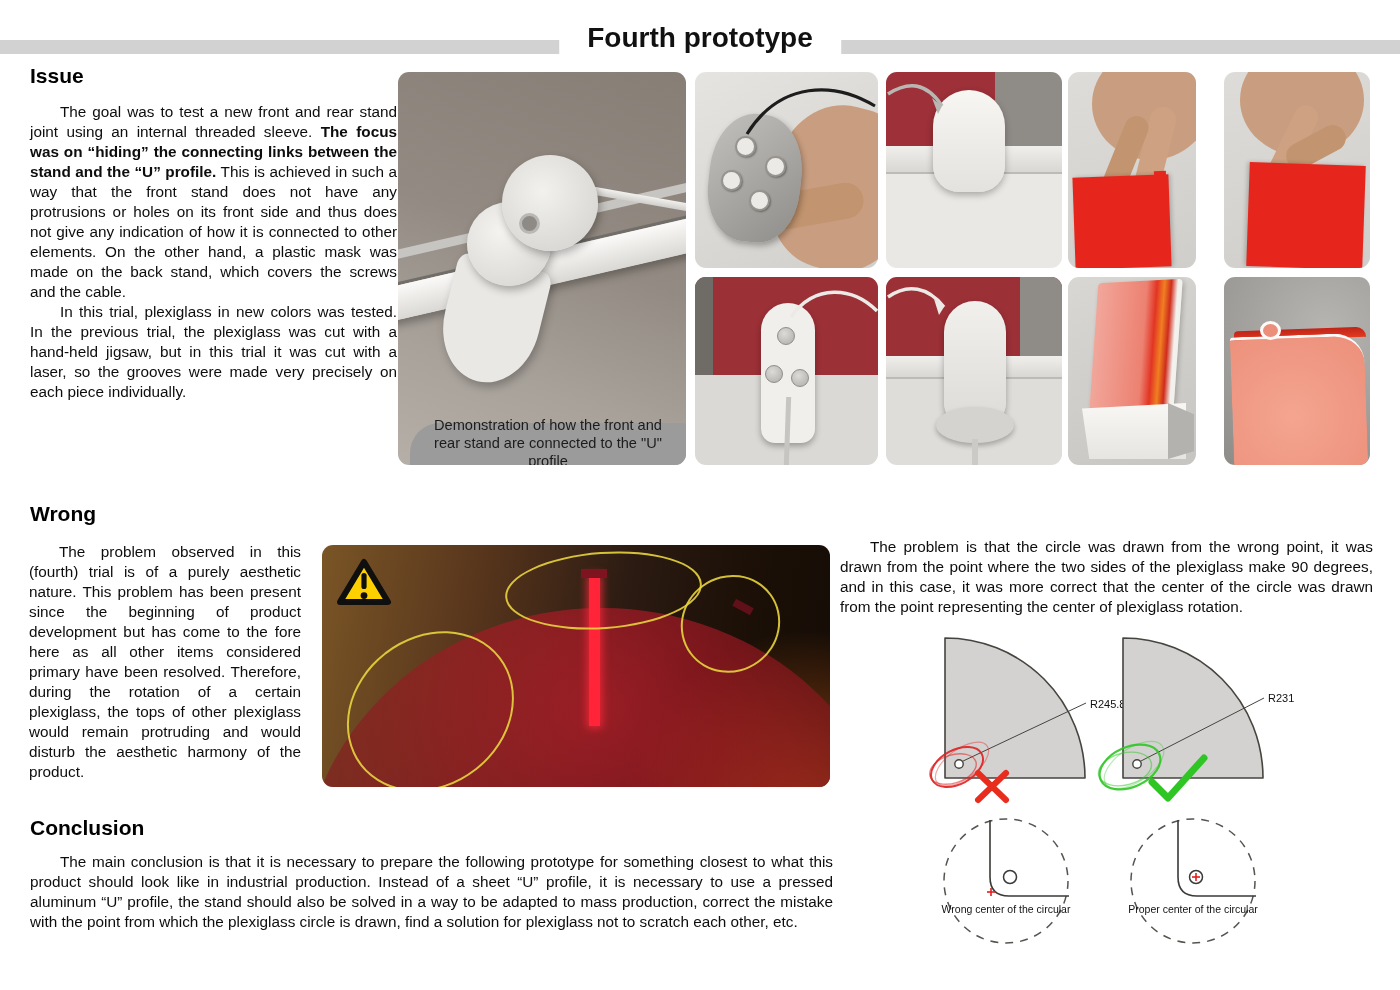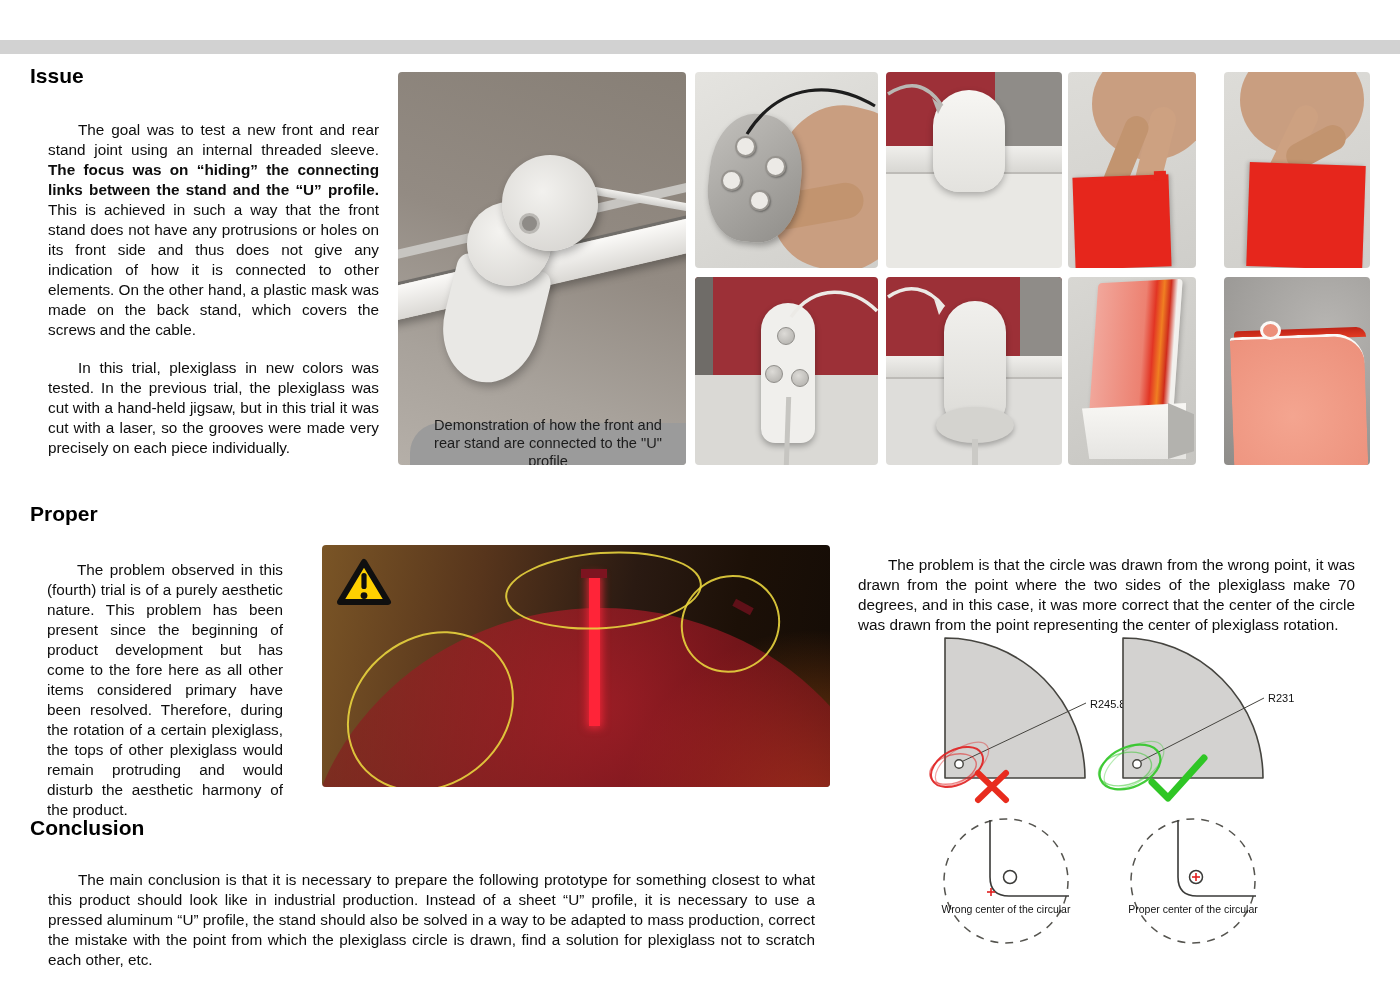--- a/index.html
+++ b/index.html
@@ -4,39 +4,40 @@
 <style>
   html,body{margin:0;padding:0;background:#ffffff;}
   .page{position:relative;width:1400px;height:990px;background:#fff;overflow:hidden;
         font-family:"Liberation Sans",sans-serif;color:#111;}
   .abs{position:absolute;}
   .titlebar{position:absolute;top:40px;left:0;right:0;height:14px;background:#d2d2d2;}
   .page-title{position:absolute;top:22px;left:50%;transform:translateX(-50%);
         background:#fff;padding:0 28px;font-size:28px;font-weight:bold;white-space:nowrap;}
   .heading{font-size:21px;font-weight:bold;color:#000;}
   .body-text{font-size:15.3px;line-height:1.31;text-align:justify;color:#0d0d0d;}
-  .body-text p{margin:18px;text-indent:30px;}
-  .photo{position:absolute;overflow:hidden;border-radius:4px;}
+  .body-text p{margin:0;text-indent:30px;}
+  .photo{position:absolute;overflow:hidden;border-radius:11px;}
   .cap{position:absolute;bottom:0;background:#9b9b9b;color:#1c1c1c;font-size:14.6px;
        line-height:1.22;display:flex;align-items:center;justify-content:center;
        text-align:center;padding:2px 10px;box-sizing:border-box;}
   .screw{position:absolute;width:17px;height:17px;border-radius:50%;background:#eceae6;
        border:2px solid #97948f;box-shadow:1px 1px 2px rgba(0,0,0,.35);}
   .screw2{position:absolute;width:16px;height:16px;border-radius:50%;
        background:radial-gradient(circle at 40% 35%,#dddbd7,#aeaca8);
        border:1px solid #8f8d89;}
   svg{display:block;}
   svg text{font-family:"Liberation Sans",sans-serif;}
 </style>
 </head>
 <body>
 
 <div class="page">
 
   <div class="titlebar"></div>
+  <div class="page-title">Fourth prototype</div>
 
   <div class="abs heading" style="left:30px;top:64px;">Issue</div>
   <div class="abs body-text" style="left:30px;top:102px;width:367px;">
     <p><span>The goal was to test a new front and rear stand joint using an internal threaded sleeve. </span><b>The focus was on “hiding” the connecting links between the stand and the “U” profile.</b><span> This is achieved in such a way that the front stand does not have any protrusions or holes on its front side and thus does not give any indication of how it is connected to other elements. On the other hand, a plastic mask was made on the back stand, which covers the screws and the cable.</span></p>
     <p>In this trial, plexiglass in new colors was tested. In the previous trial, the plexiglass was cut with a hand-held jigsaw, but in this trial it was cut with a laser, so the grooves were made very precisely on each piece individually.</p>
   </div>
 
   <div class="photo" style="left:398px;top:72px;width:288px;height:393px;background:linear-gradient(200deg,#877f76 0%,#938b83 45%,#a8a29b 75%,#b5afa8 100%);">
     <div class="abs" style="left:-15%;top:36%;width:140%;height:9px;background:#c7c5c1;transform:rotate(-13deg);"></div>
     <div class="abs" style="left:-15%;top:45%;width:140%;height:34px;background:linear-gradient(#fbfaf8,#dad8d4);transform:rotate(-13deg);box-shadow:0 -3px 0 #716e6a,0 5px 8px rgba(0,0,0,.3);"></div>
@@ -118,21 +119,21 @@
     <div class="abs" style="left:14px;top:126px;width:104px;height:56px;background:linear-gradient(#f8f7f4,#e6e5e2);clip-path:polygon(0 10%,100% 0,100% 100%,7% 100%);"></div>
     <div class="abs" style="left:100px;top:126px;width:26px;height:56px;background:#b3b2ae;clip-path:polygon(0 0,100% 20%,100% 86%,0 100%);"></div>
   </div>
 
   <div class="photo" style="left:1224px;top:277px;width:146px;height:188px;background:radial-gradient(circle at 70% 28%,#b7b5b2,#8e8c89);">
     <div class="abs" style="left:10px;top:52px;width:132px;height:10px;background:linear-gradient(#c02417,#e23a22);border-radius:4px 10px 0 0;transform:rotate(-2deg);"></div>
     <div class="abs" style="left:8px;top:58px;width:134px;height:130px;background:radial-gradient(circle at 45% 60%,#f4a590,#ec8f7a);border-radius:4px 30px 0 0;border-top:3px solid #fbfaf8;transform:rotate(-2deg);"></div>
     <div class="abs" style="left:36px;top:44px;width:15px;height:13px;background:#ec8f7a;border:3px solid #fbfaf8;border-radius:50%;"></div>
   </div>
 
-  <div class="abs heading" style="left:30px;top:502px;">Proper</div>
+  <div class="abs heading" style="left:30px;top:502px;">Wrong</div>
   <div class="abs body-text" style="left:29px;top:542px;width:272px;">
     <p>The problem observed in this (fourth) trial is of a purely aesthetic nature. This problem has been present since the beginning of product development but has come to the fore here as all other items considered primary have been resolved. Therefore, during the rotation of a certain plexiglass, the tops of other plexiglass would remain protruding and would disturb the aesthetic harmony of the product.</p>
   </div>
 
   <div class="photo" style="left:322px;top:545px;width:508px;height:242px;background:linear-gradient(100deg,#7a5526 0%,#57351c 30%,#2a1a12 58%,#1c1007 78%,#140c06 100%);">
     <div class="abs" style="left:55%;top:20%;width:60%;height:120%;background:radial-gradient(circle at 70% 80%,rgba(206,96,22,.75),rgba(0,0,0,0) 62%);"></div>
     <div class="abs" style="left:-4%;top:26%;width:118%;height:230%;border-radius:50%;background:radial-gradient(circle at 50% 18%,rgba(196,30,44,.72),rgba(120,14,26,.5) 60%);"></div>
     <div class="abs" style="left:52.5%;top:13%;width:11px;height:62%;background:#ff2438;box-shadow:0 0 8px 2px rgba(255,40,60,.8);"></div>
     <div class="abs" style="left:51%;top:10%;width:26px;height:9px;background:#7d1420;"></div>
     <div class="abs" style="left:81%;top:24%;width:20px;height:8px;background:#5f1018;transform:rotate(28deg);"></div>
@@ -140,21 +141,21 @@
     <div class="abs" style="left:36%;top:3%;width:38%;height:30%;border:2px solid rgba(232,212,62,.9);border-radius:50%;transform:rotate(-4deg);"></div>
     <div class="abs" style="left:70.5%;top:13%;width:19%;height:38%;border:2px solid rgba(232,212,62,.9);border-radius:50%;transform:rotate(-36deg);"></div>
     <svg class="abs" style="left:14px;top:12px;" width="56" height="50" viewBox="0 0 56 50">
       <path d="M28 5 L52 45 L4 45 Z" fill="#ffd000" stroke="#0f0f0f" stroke-width="6" stroke-linejoin="round"></path>
       <rect x="25.4" y="16" width="5.2" height="16" rx="2.6" fill="#0f0f0f"></rect>
       <circle cx="28" cy="38.6" r="3.4" fill="#0f0f0f"></circle>
     </svg>
   </div>
 
   <div class="abs body-text" style="left:840px;top:537px;width:533px;">
-    <p>The problem is that the circle was drawn from the wrong point, it was drawn from the point where the two sides of the plexiglass make 70 degrees, and in this case, it was more correct that the center of the circle was drawn from the point representing the center of plexiglass rotation.</p>
+    <p>The problem is that the circle was drawn from the wrong point, it was drawn from the point where the two sides of the plexiglass make 90 degrees, and in this case, it was more correct that the center of the circle was drawn from the point representing the center of plexiglass rotation.</p>
   </div>
 
   <svg class="abs" style="left:920px;top:630px;" width="385" height="195" viewBox="0 0 385 195">
     <path d="M25,8 L25,148 L165,148 A140,140 0 0 0 25,8 Z" fill="#d3d2d0" stroke="#45443f" stroke-width="1.6" stroke-linejoin="round"></path>
     <line x1="41" y1="132" x2="166" y2="73" stroke="#45443f" stroke-width="1"></line>
     <circle cx="39" cy="134" r="4.2" fill="#ffffff" stroke="#45443f" stroke-width="1.4"></circle>
     <text x="170" y="78" font-size="11" fill="#111">R245.80</text>
     <g fill="none" stroke="#e02020">
       <ellipse cx="37" cy="137" rx="28" ry="17" transform="rotate(-28 37 137)" stroke-width="2" opacity="0.9"></ellipse>
       <ellipse cx="33" cy="139" rx="24" ry="14" transform="rotate(-18 33 139)" stroke-width="1.4" opacity="0.55"></ellipse>

